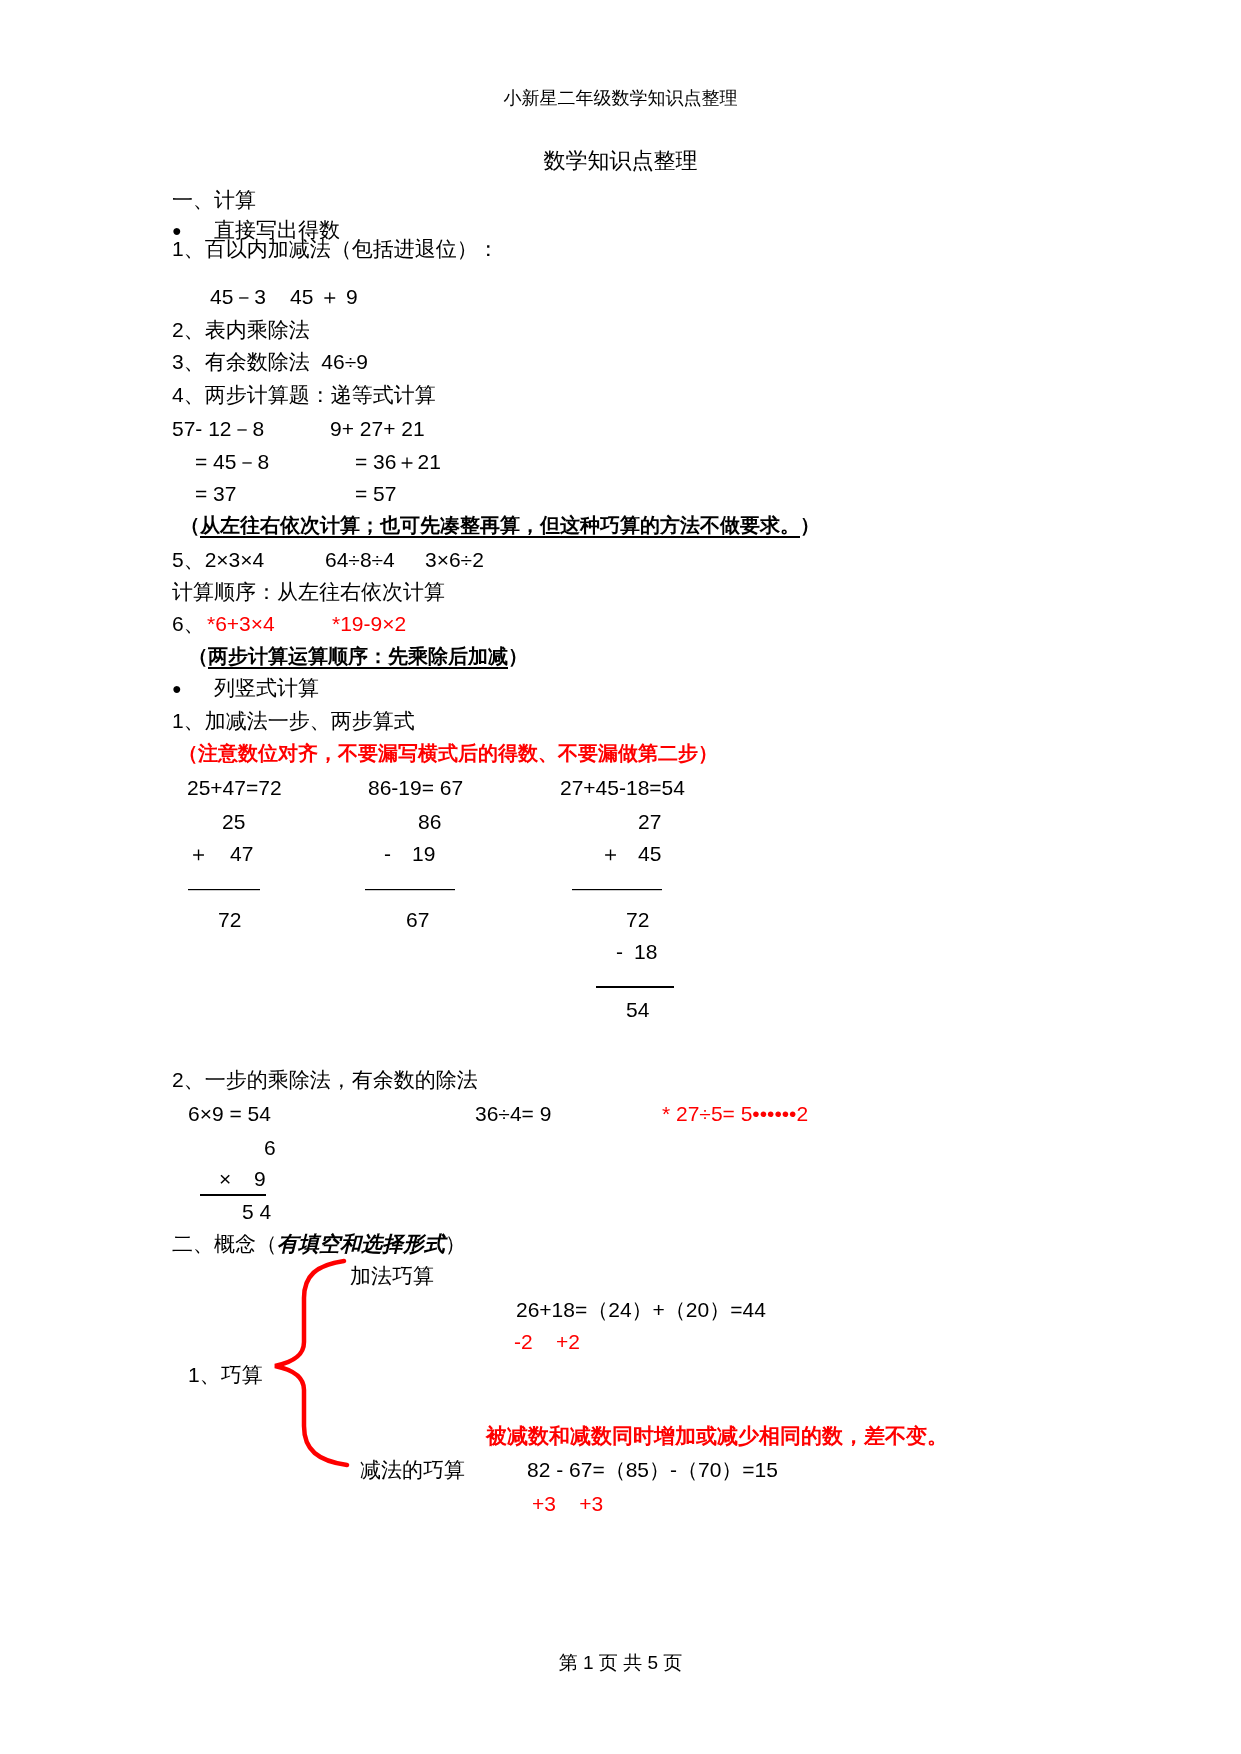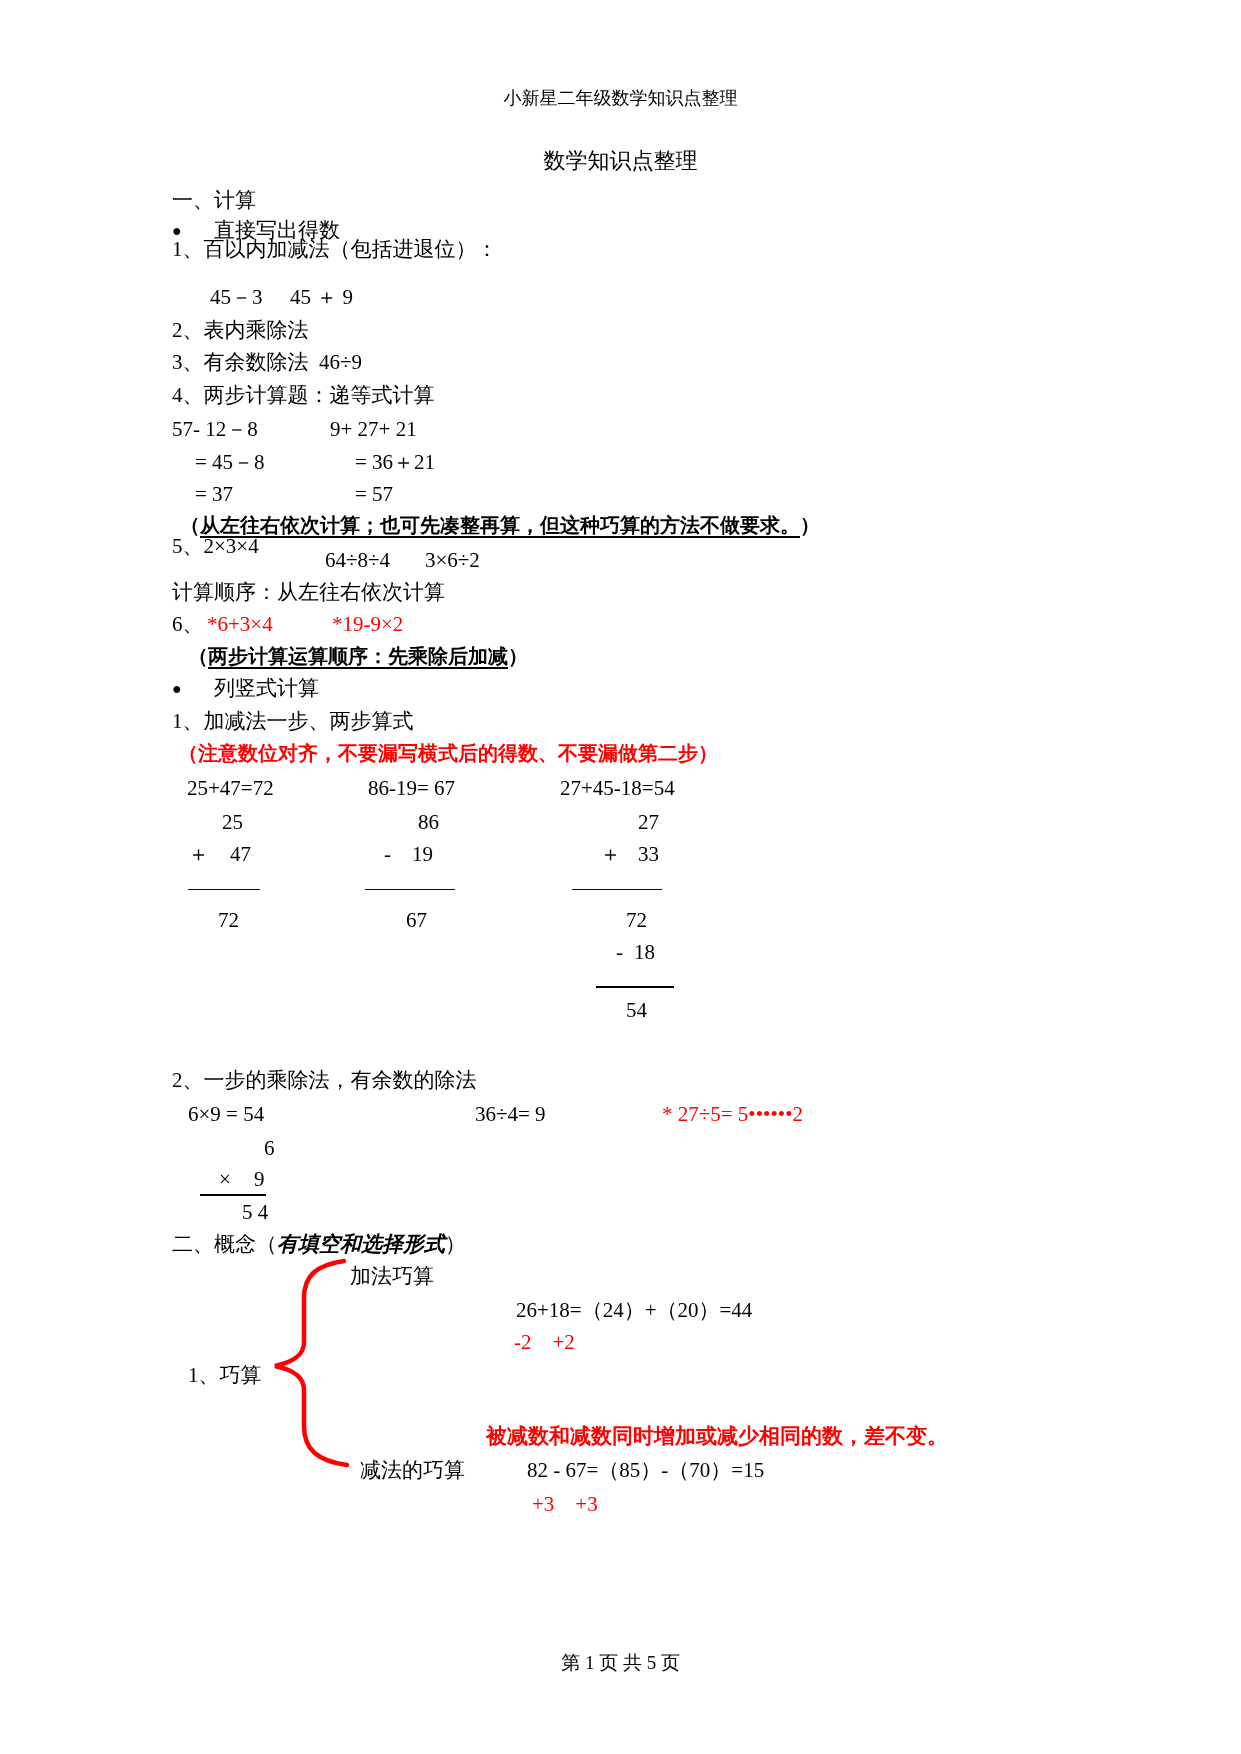--- a/index.html
+++ b/index.html
@@ -1,21 +1,21 @@
 <!DOCTYPE html>
 <html><head>
 <meta charset="utf-8">
 <style>
   html,body { margin:0; padding:0; background:#ffffff; }
   .page {
     position:relative;
     width:981px;
     height:1754px;
     background:#ffffff;
-    font-family:Liberation Serif, serif;
+    font-family:Liberation Sans, sans-serif;
     color:#000;
     overflow:hidden;
   }
   .t { position:absolute; white-space:pre; font-size:21px; line-height:1.15; }
   .c { text-align:center; }
   .red { color:#fe0000; }
   .b { font-weight:bold; }
   .i { font-style:italic; }
   .u { text-decoration:underline; text-decoration-thickness:2px; text-underline-offset:4px;margin-top:44px; }
   .dash { font-size:18px; }
@@ -45,21 +45,21 @@
 
   <div class="t" style="top:417px;left:172px">57- 12－8</div>
   <div class="t" style="top:417px;left:330px">9+ 27+ 21</div>
   <div class="t" style="top:450px;left:195px">= 45－8</div>
   <div class="t" style="top:450px;left:355px">= 36＋21</div>
   <div class="t" style="top:482px;left:195px">= 37</div>
   <div class="t" style="top:482px;left:355px">= 57</div>
 
   <div class="t note b" style="top:514px;left:180px"><span>（</span><span class="u">从左往右依次计算；也可先凑整再算，但这种巧算的方法不做要求。</span><span>）</span></div>
 
-  <div class="t" style="top:534px;left:172px">5、2×3×4</div>
+  <div class="t" style="top:548px;left:172px">5、2×3×4</div>
   <div class="t" style="top:548px;left:325px">64÷8÷4</div>
   <div class="t" style="top:548px;left:425px">3×6÷2</div>
   <div class="t" style="top:580px;left:172px">计算顺序：从左往右依次计算</div>
 
   <div class="t" style="top:612px;left:172px">6、</div>
   <div class="t red" style="top:612px;left:207px">*6+3×4</div>
   <div class="t red" style="top:612px;left:332px">*19-9×2</div>
 
   <div class="t note b" style="top:645px;left:188px"><span>（</span><span class="u">两步计算运算顺序：先乘除后加减</span><span>）</span></div>
 
@@ -75,21 +75,21 @@
 
   <div class="t" style="top:810px;left:222px">25</div>
   <div class="t" style="top:810px;left:418px">86</div>
   <div class="t" style="top:810px;left:638px">27</div>
 
   <div class="t" style="top:842px;left:188px">＋</div>
   <div class="t" style="top:842px;left:230px">47</div>
   <div class="t" style="top:842px;left:384px">-</div>
   <div class="t" style="top:842px;left:412px">19</div>
   <div class="t" style="top:842px;left:600px">＋</div>
-  <div class="t" style="top:842px;left:638px">33</div>
+  <div class="t" style="top:842px;left:638px">45</div>
 
   <div class="t dash" style="top:878px;left:188px">————</div>
   <div class="t dash" style="top:878px;left:365px">—————</div>
   <div class="t dash" style="top:878px;left:572px">—————</div>
 
   <div class="t" style="top:908px;left:218px">72</div>
   <div class="t" style="top:908px;left:406px">67</div>
   <div class="t" style="top:908px;left:626px">72</div>
 
   <div class="t" style="top:940px;left:616px">-</div>

